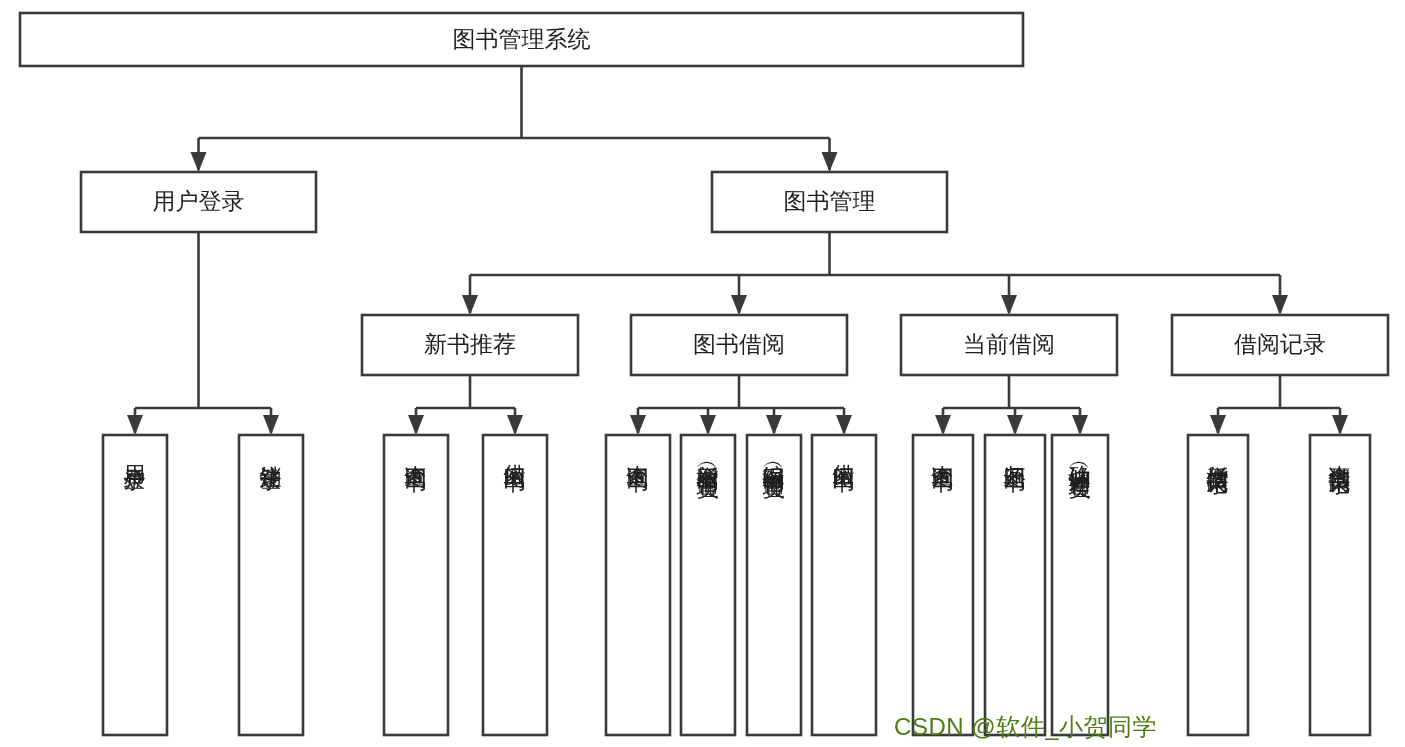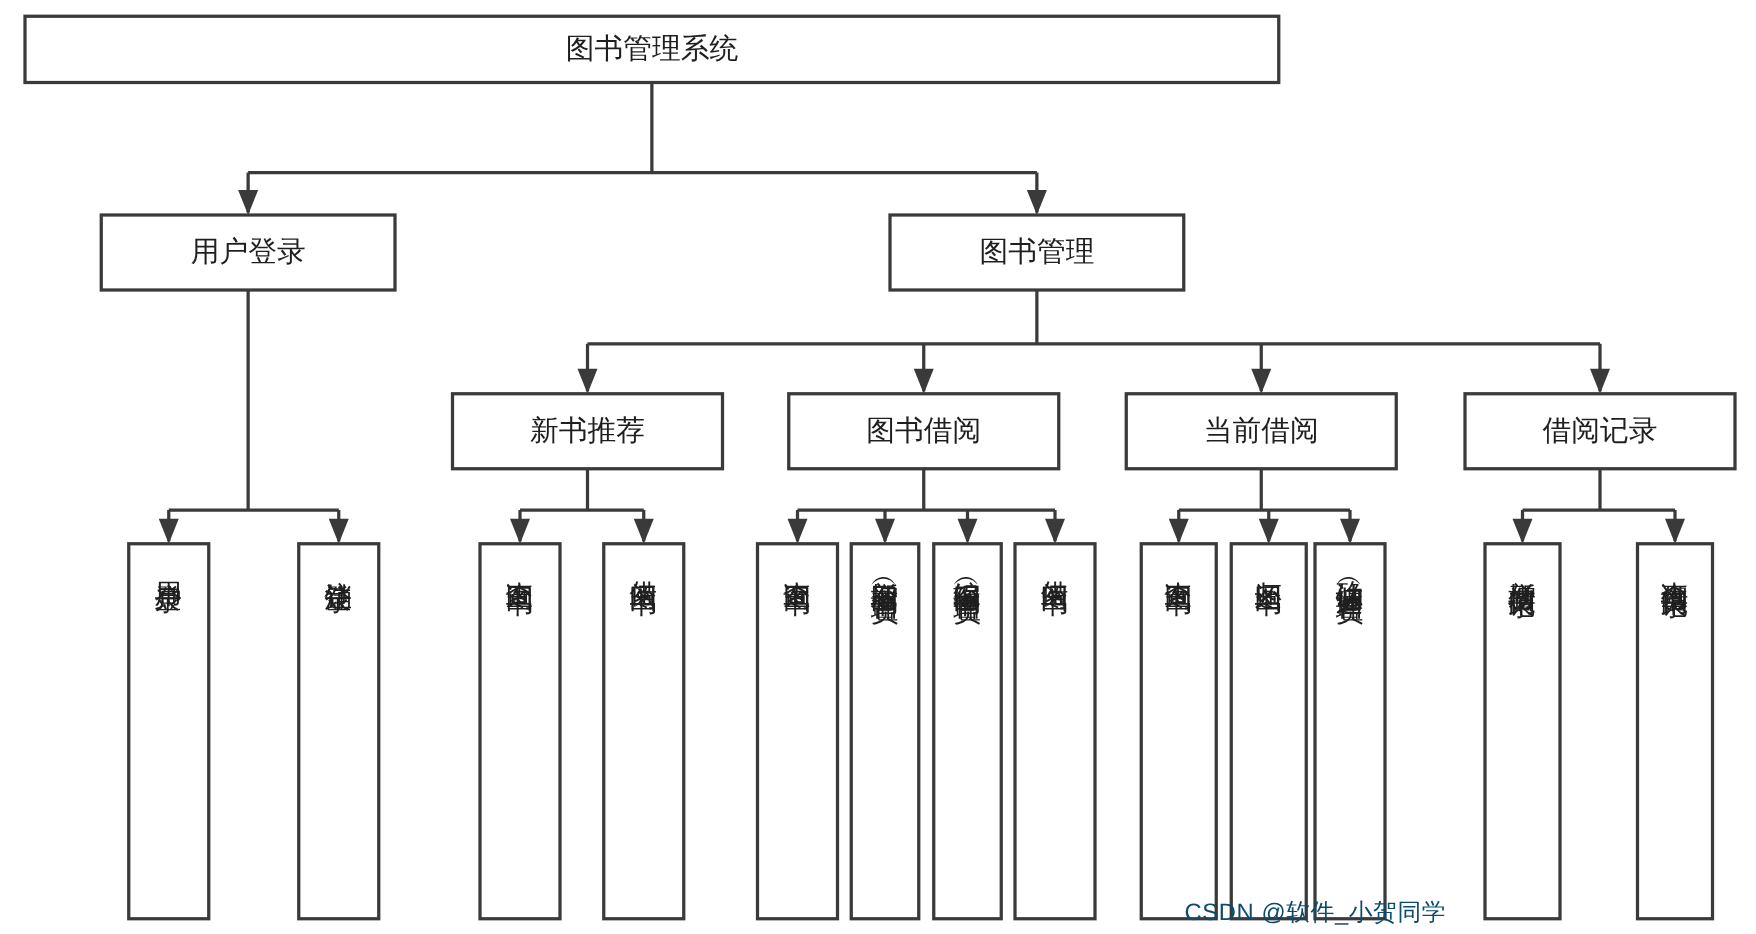--- a/index.html
+++ b/index.html
@@ -71,22 +71,22 @@
     text-orientation: upright;
     letter-spacing: 2px;
     white-space: nowrap;
     text-align: left;
   }
   .watermark {
     position: absolute;
     right: 8px;
     bottom: 4px;
     font-family: "Liberation Sans", "DejaVu Sans", sans-serif;
-    font-size: 19px;
-    color: #0c4a6e;
+    font-size: 24px;
+    color: #4d7c0f;
     letter-spacing: 0.5px;
     white-space: nowrap;
     user-select: none;
   }
 </style>
 </head>
 <body>
 
 <div id="diagram-root">
 

